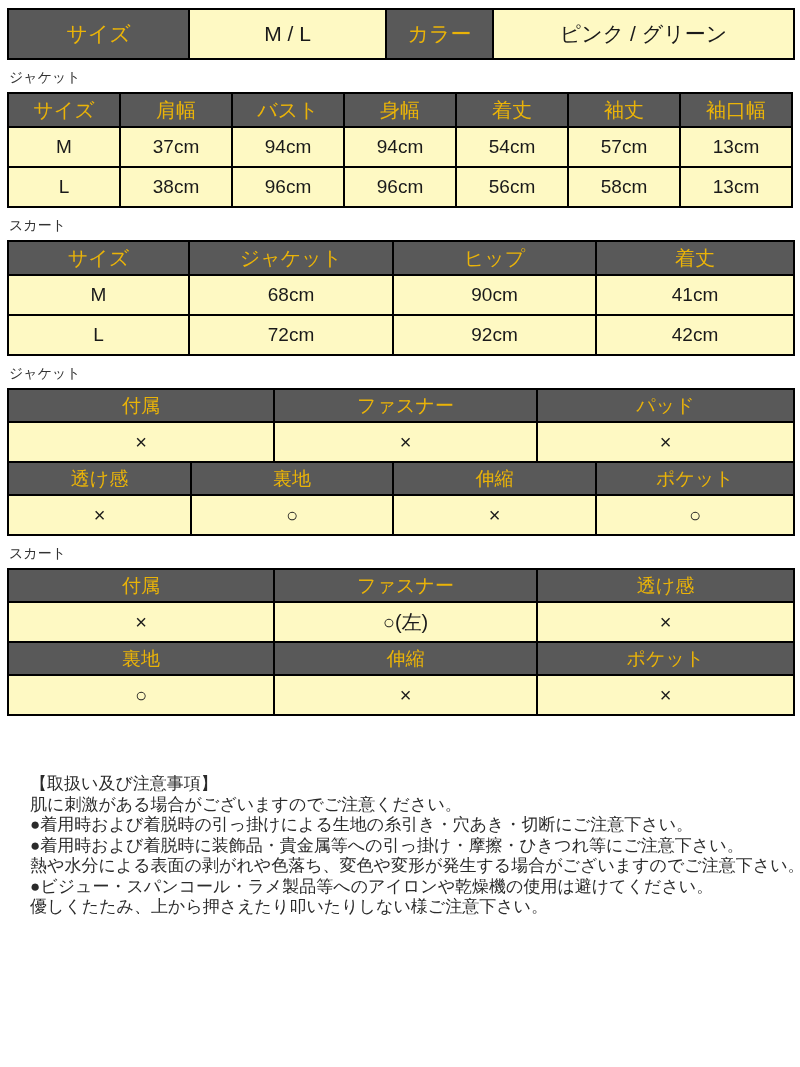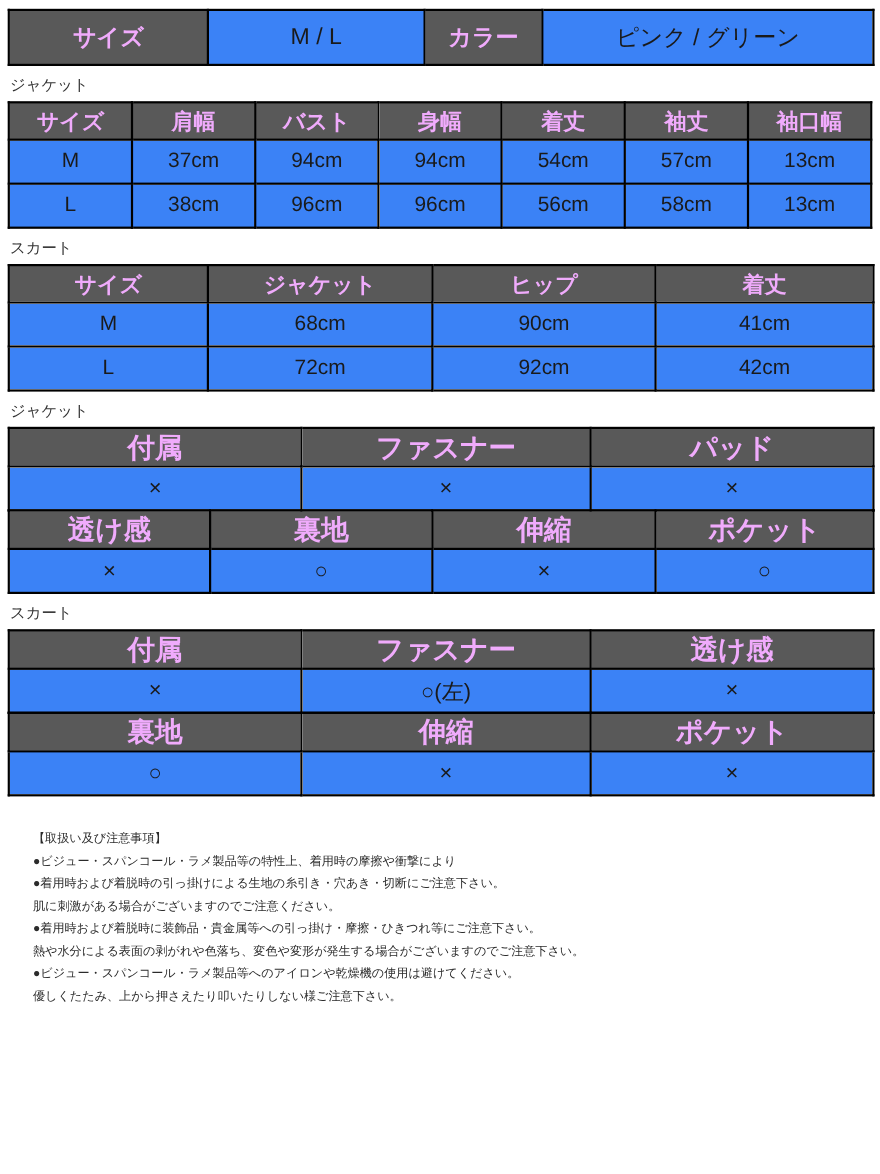--- a/index.html
+++ b/index.html
@@ -9,42 +9,42 @@
     color:#1a1a1a;
     -webkit-font-smoothing:antialiased;
   }
   .sheet{padding:8px 7px 0 7px;}
   table{border-collapse:collapse;table-layout:fixed;width:786px;}
   th,td{
     border:2px solid #000;
     text-align:center;vertical-align:middle;
     padding:0;overflow:hidden;white-space:nowrap;
   }
-  th{background:#595959;color:#f0abfc;font-weight:bold;}
-  td{background:#3b82f6;color:#1a1a1a;font-weight:normal;}
+  th{background:#595959;color:#eab308;font-weight:normal;}
+  td{background:#fef9c3;color:#1a1a1a;font-weight:normal;}
 
   
   .spec-table th,.spec-table td{height:48px;font-size:21px;}
 
   
   .meas-table th{height:32px;font-size:20px;}
   .meas-table td{height:38px;font-size:19px;}
 
   
-  .feat-table th{height:31px;font-size:25px;}
+  .feat-table th{height:31px;font-size:19px;}
   .feat-table td{height:38px;font-size:20px;}
   .feat-table.second{margin-top:-2px;}
 
   .section-label{
     font-size:14px;color:#333;
     margin:7px 0 4px 2px;line-height:21px;
   }
   .notes{
-    margin:28px 0 0 23px;
-    font-size:11px;line-height:20.5px;color:#2b2b2b;
+    margin:58px 0 0 23px;
+    font-size:17px;line-height:20.5px;color:#2b2b2b;
   }
   .notes div{white-space:nowrap;}
 </style>
 </head>
 <body>
 
 <div class="sheet">
 
   <table class="spec-table">
     <colgroup>
@@ -204,22 +204,21 @@
     <tr>
       <td>○</td>
       <td>×</td>
       <td>×</td>
     </tr>
   </tbody>
     </table>
 
   <div class="notes">
     <div>【取扱い及び注意事項】</div>
-    <div>●ビジュー・スパンコール・ラメ製品等の特性上、着用時の摩擦や衝撃により</div>
+    <div>肌に刺激がある場合がございますのでご注意ください。</div>
     <div>●着用時および着脱時の引っ掛けによる生地の糸引き・穴あき・切断にご注意下さい。</div>
-    <div>肌に刺激がある場合がございますのでご注意ください。</div>
     <div>●着用時および着脱時に装飾品・貴金属等への引っ掛け・摩擦・ひきつれ等にご注意下さい。</div>
     <div>熱や水分による表面の剥がれや色落ち、変色や変形が発生する場合がございますのでご注意下さい。</div>
     <div>●ビジュー・スパンコール・ラメ製品等へのアイロンや乾燥機の使用は避けてください。</div>
     <div>優しくたたみ、上から押さえたり叩いたりしない様ご注意下さい。</div>
   </div>
 
 </div>
 
 </body></html>

